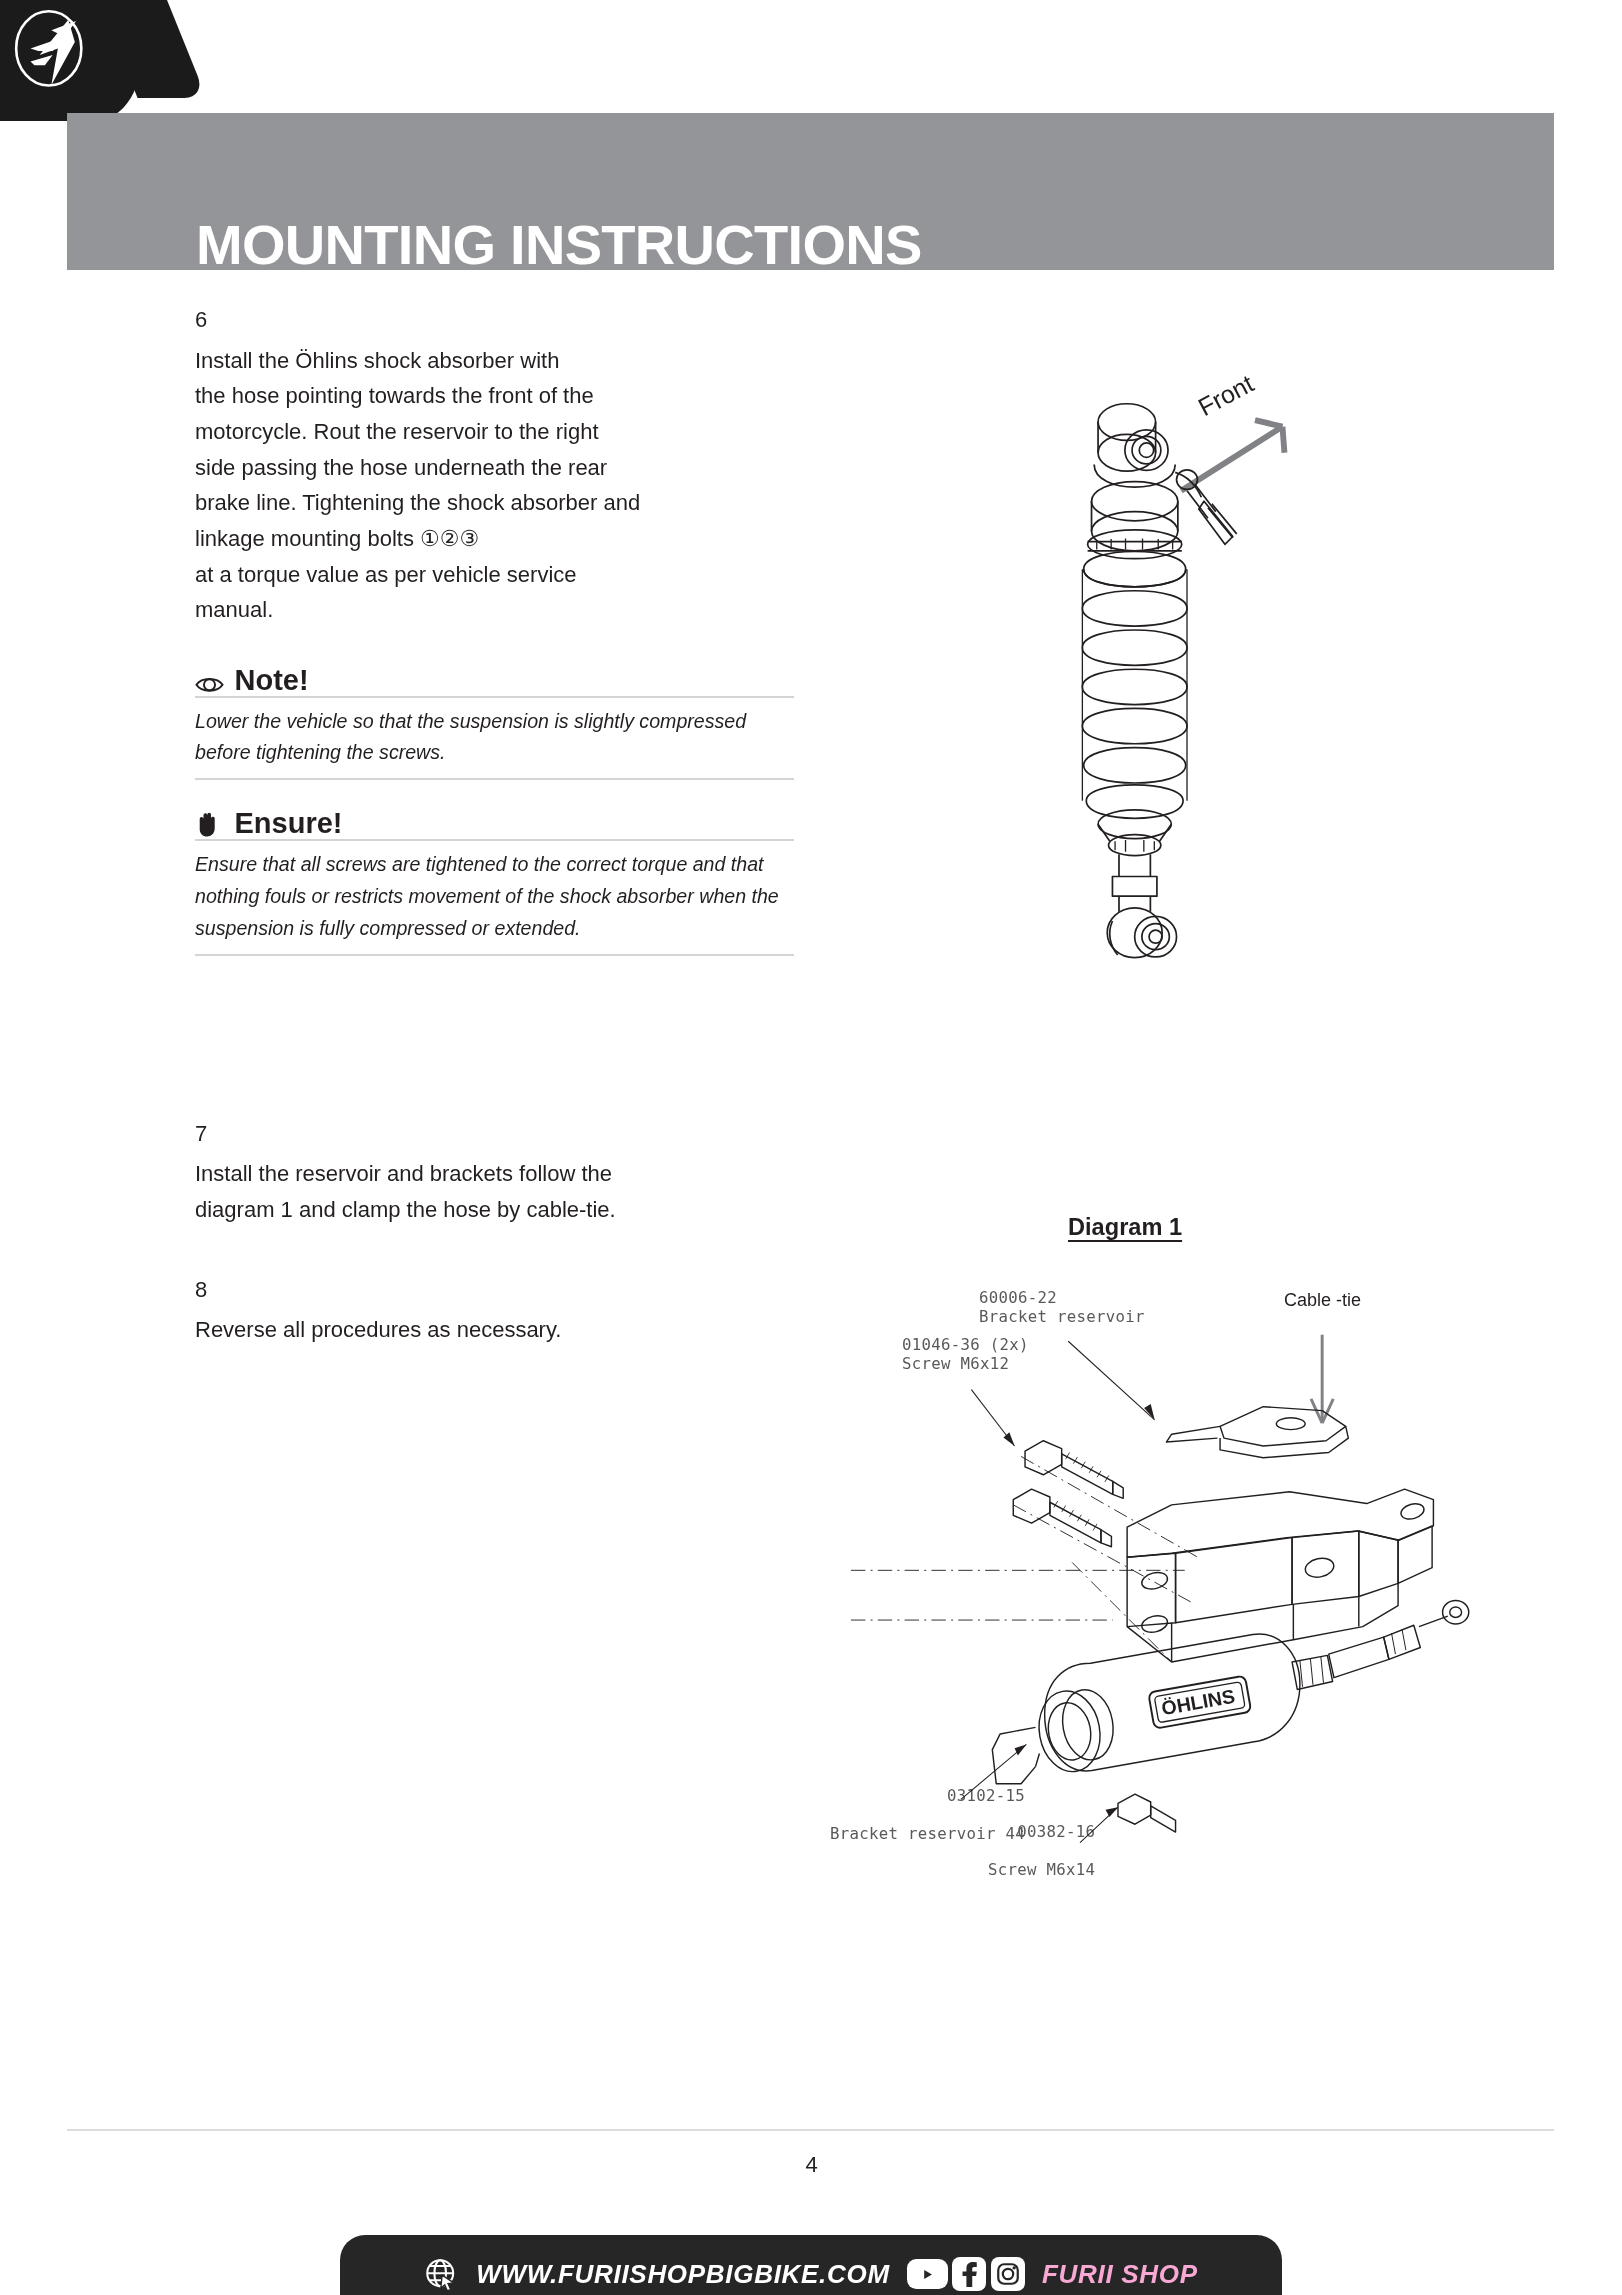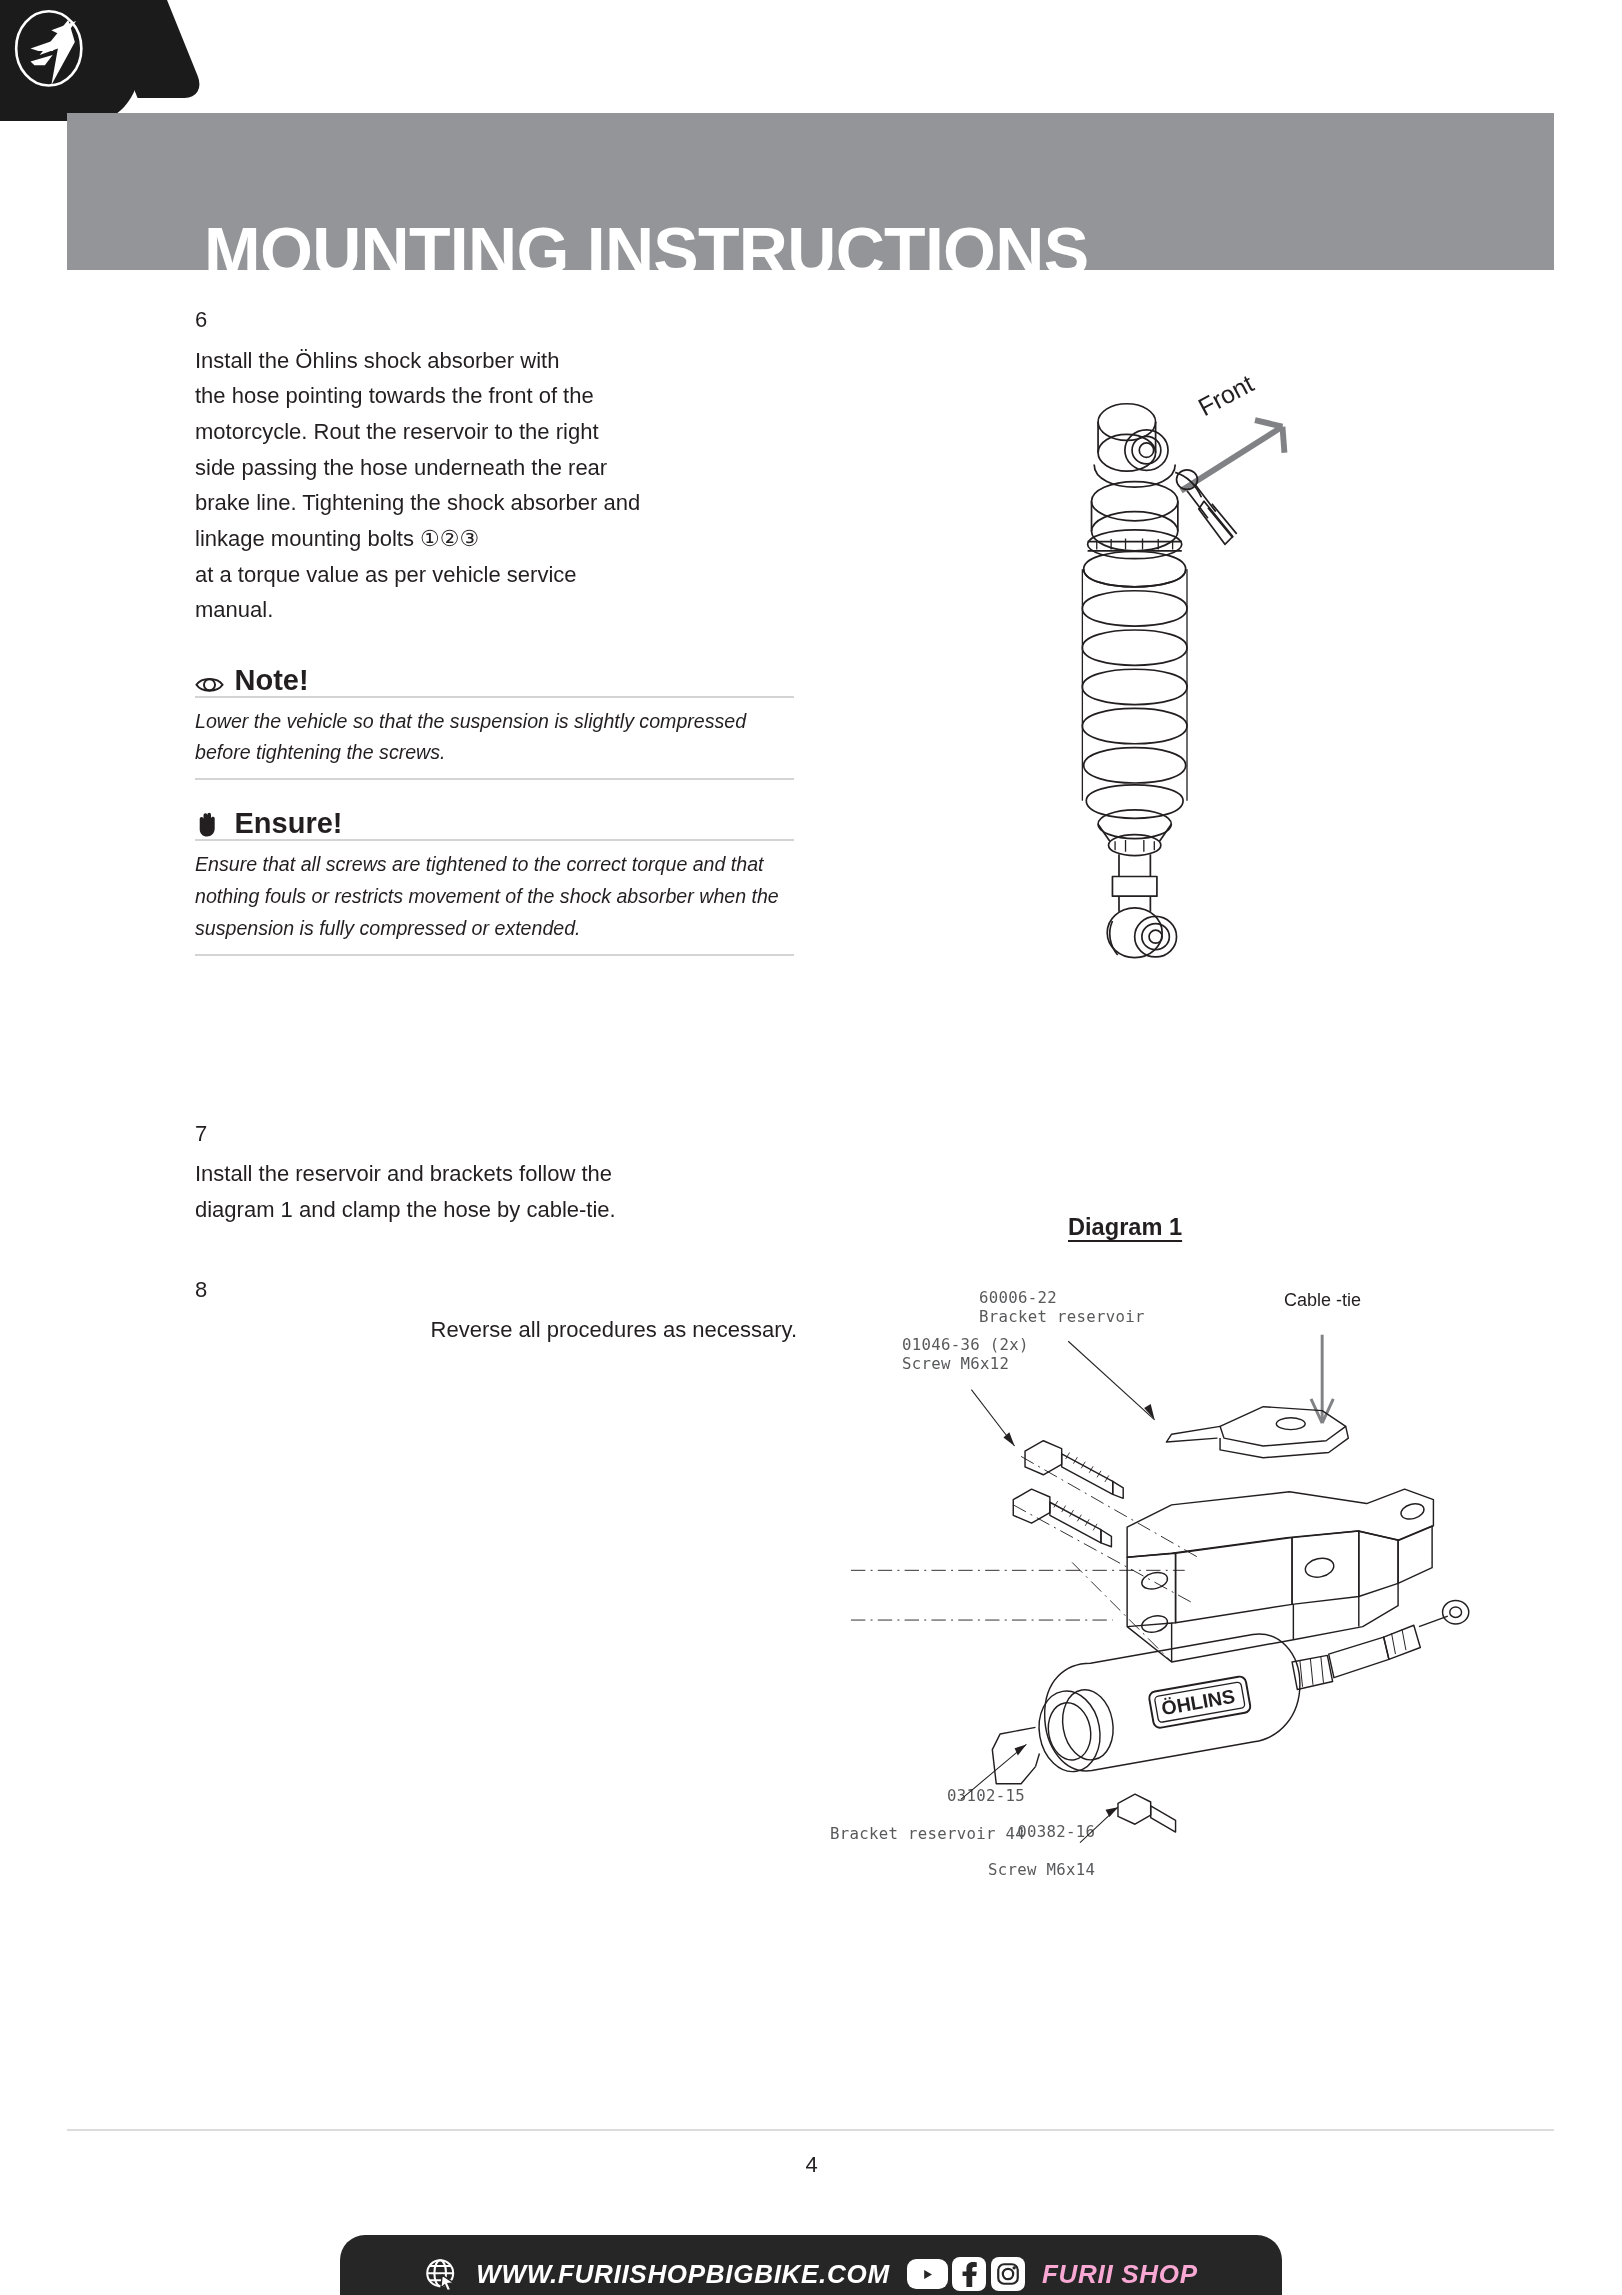--- a/index.html
+++ b/index.html
@@ -55,29 +55,28 @@
     top: 113px;
     width: 1487px;
     height: 157px;
     background: #939598;
     overflow: hidden;
   }
   .header-title {
     position: absolute;
     left: 196px;
     top: 217px;
-    font-size: 68px;
+    font-size: 56px;
     font-weight: bold;
     color: #ffffff;
     letter-spacing: -0.7px;
     font-family: "Liberation Sans", sans-serif;
     white-space: nowrap;
     z-index: 2;
     line-height: 1;
-    margin-left: 8px;
   }
   .header-clip {
     position: absolute;
     left: 0;
     top: 270px;
     width: 1623px;
     height: 39px;
     background: #ffffff;
     z-index: 3;
   }
@@ -324,21 +323,21 @@
   <div style="margin-top:167px;">
     <div class="step-num">7</div>
     <div class="step-body">
       <div>Install the reservoir and brackets follow the</div>
       <div>diagram 1 and clamp the hose by cable-tie.</div>
     </div>
   </div>
 
   <div style="margin-top:51px;">
     <div class="step-num">8</div>
-    <div class="step-body" style="margin-top:11px;text-align:right;">
+    <div class="step-body" style="margin-top:11px;">
       <div>Reverse all procedures as necessary.</div>
     </div>
   </div>
 </div>
 
 <div class="front-label">Front</div>
 
 <svg class="illus-shock" viewBox="0 0 480 1020">
   <g fill="none" stroke="#231f20" stroke-width="2.6" stroke-linejoin="round">
 

